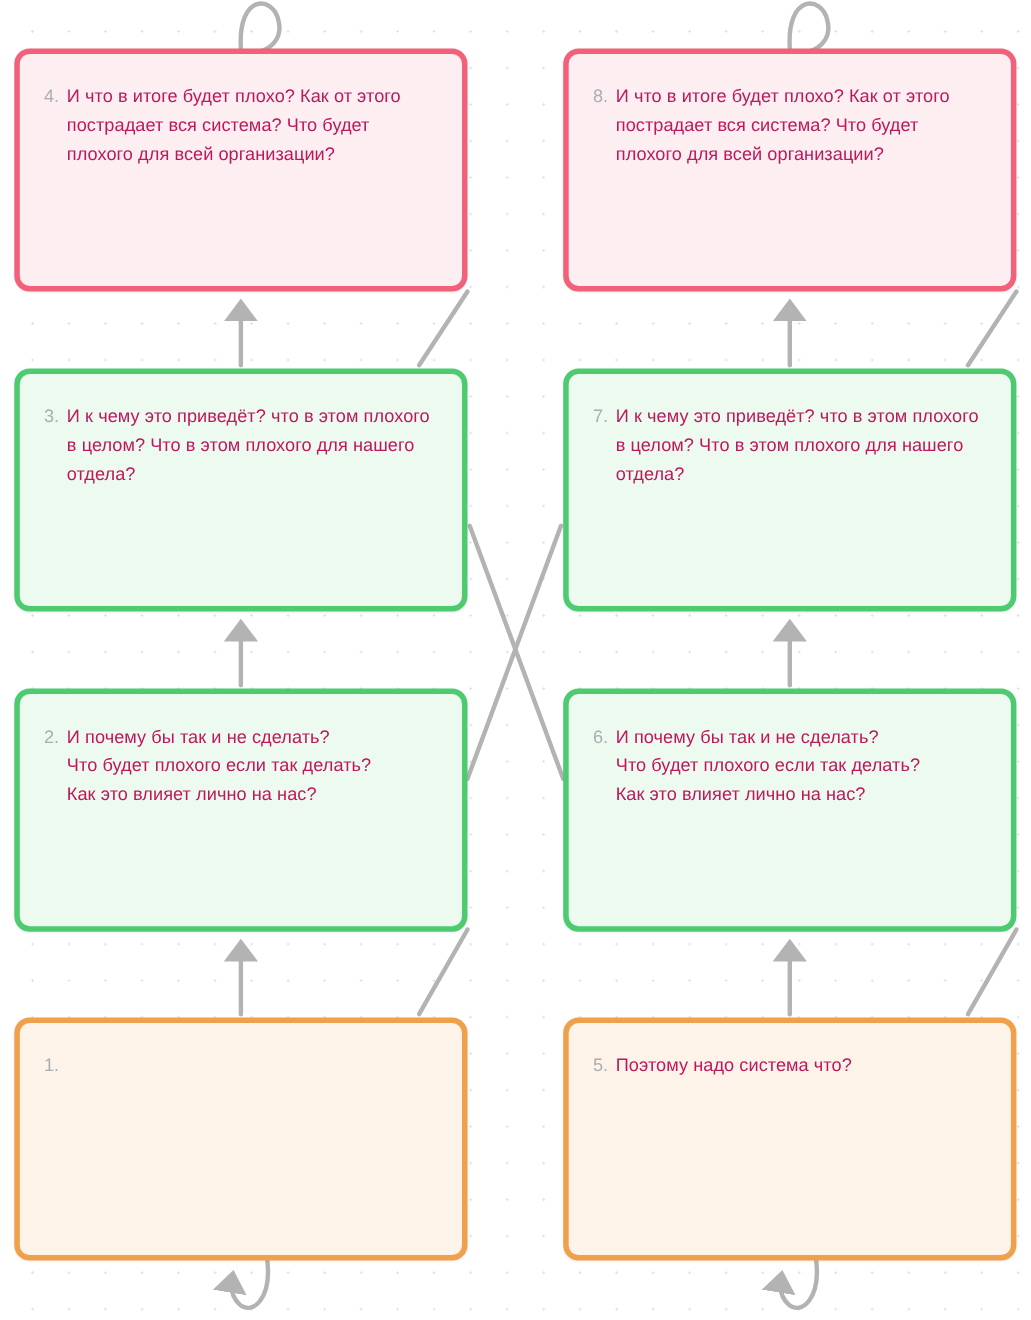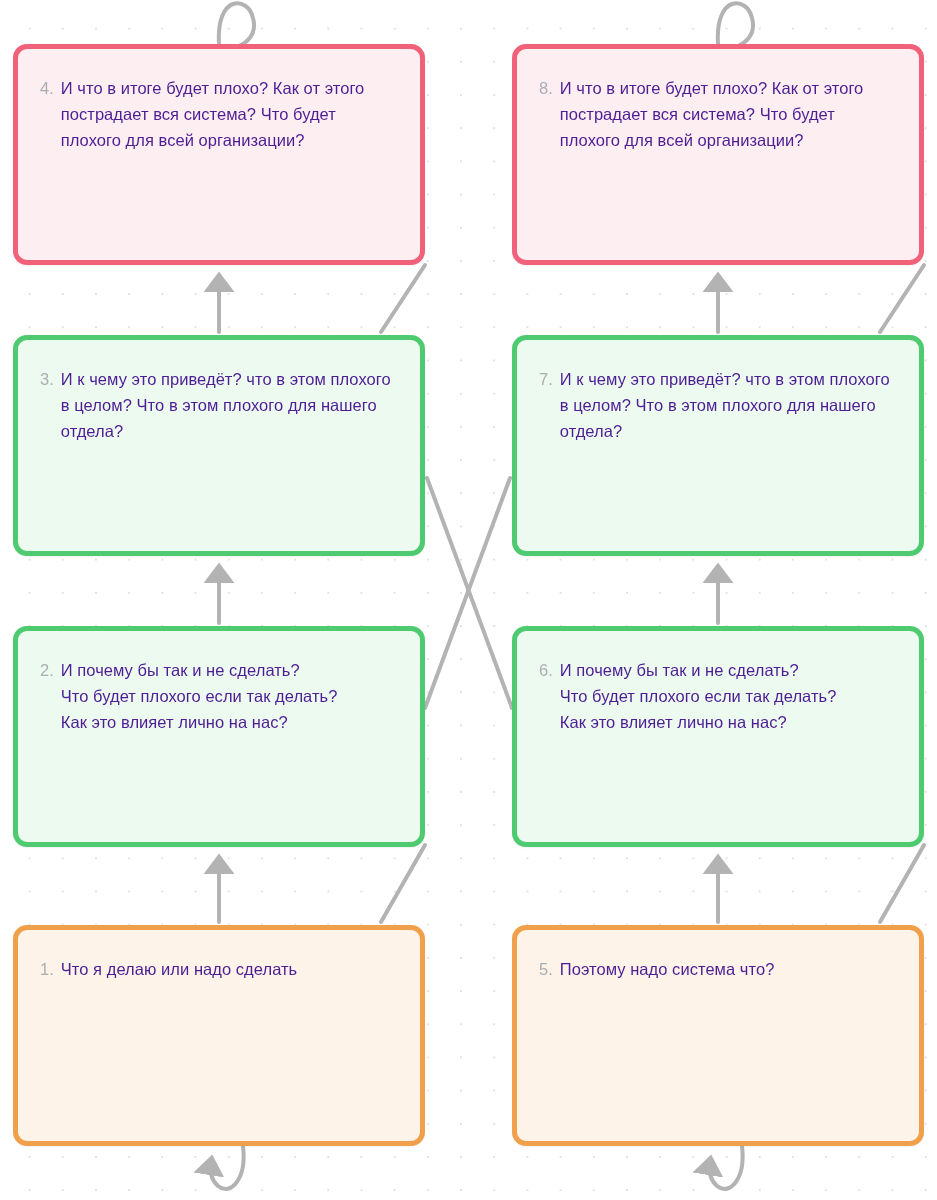--- a/index.html
+++ b/index.html
@@ -46,21 +46,21 @@
     gap: 7px;
   }
   .card-num {
     color: #a9aeb3;
     font-size: 16.5px;
     line-height: 26px;
     flex: 0 0 auto;
     white-space: nowrap;
   }
   .card-text {
-    color: #4c1d95;
+    color: #be185d;
     font-size: 16.5px;
     line-height: 26px;
     white-space: pre-line;
     letter-spacing: 0.05px;
   }
   .card.red   { border-color: #f2617a; background: #fdeef1; }
   .card.green { border-color: #4ecb71; background: #edfaf0; }
   .card.orange{ border-color: #f0a04b; background: #fdf3e8; }
 </style>
 </head>
@@ -144,21 +144,20 @@
       <span class="card-num">6.</span>
       <span class="card-text">И почему бы так и не сделать?
 Что будет плохого если так делать?
 Как это влияет лично на нас?</span>
     </div>
   </div>
 
   <div class="card orange" style="left:13px; top:925px; width:412px; height:221px;">
     <div class="card-body">
       <span class="card-num">1.</span>
-      <span class="card-text">Что я делаю или надо сделать</span>
     </div>
   </div>
 
   <div class="card orange" style="left:512px; top:925px; width:412px; height:221px;">
     <div class="card-body">
       <span class="card-num">5.</span>
       <span class="card-text">Поэтому надо система что?</span>
     </div>
   </div>
 

